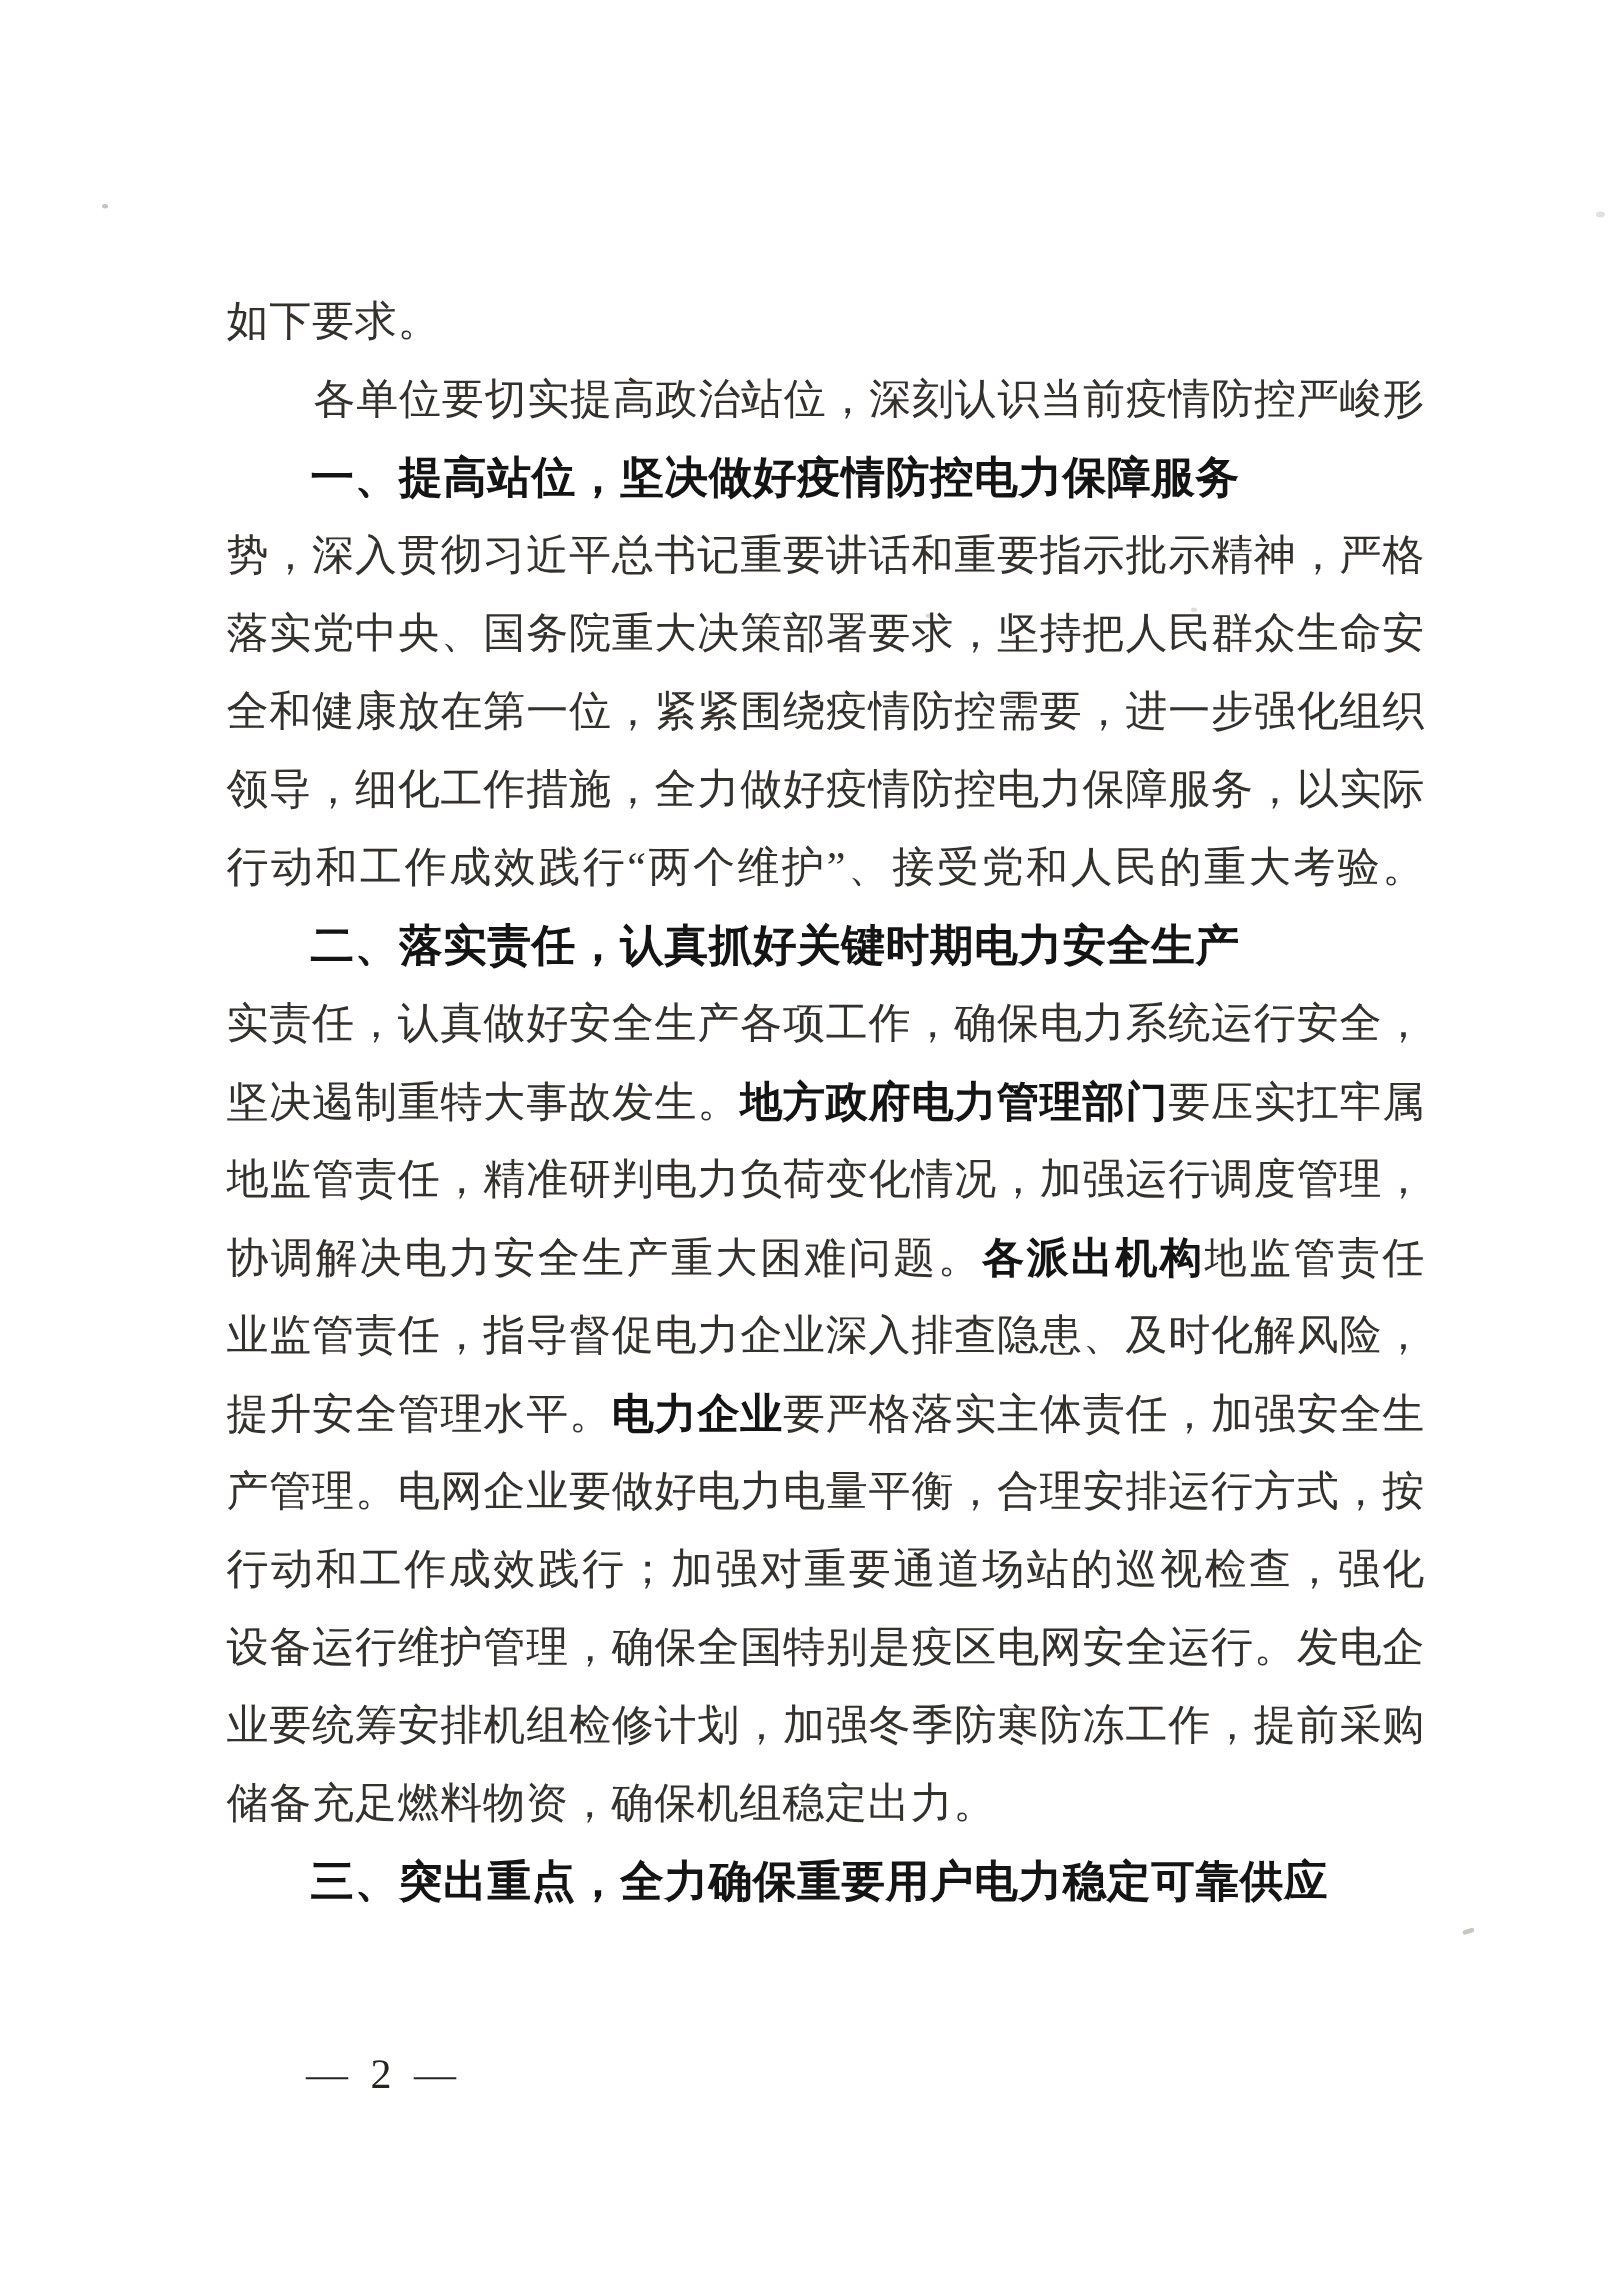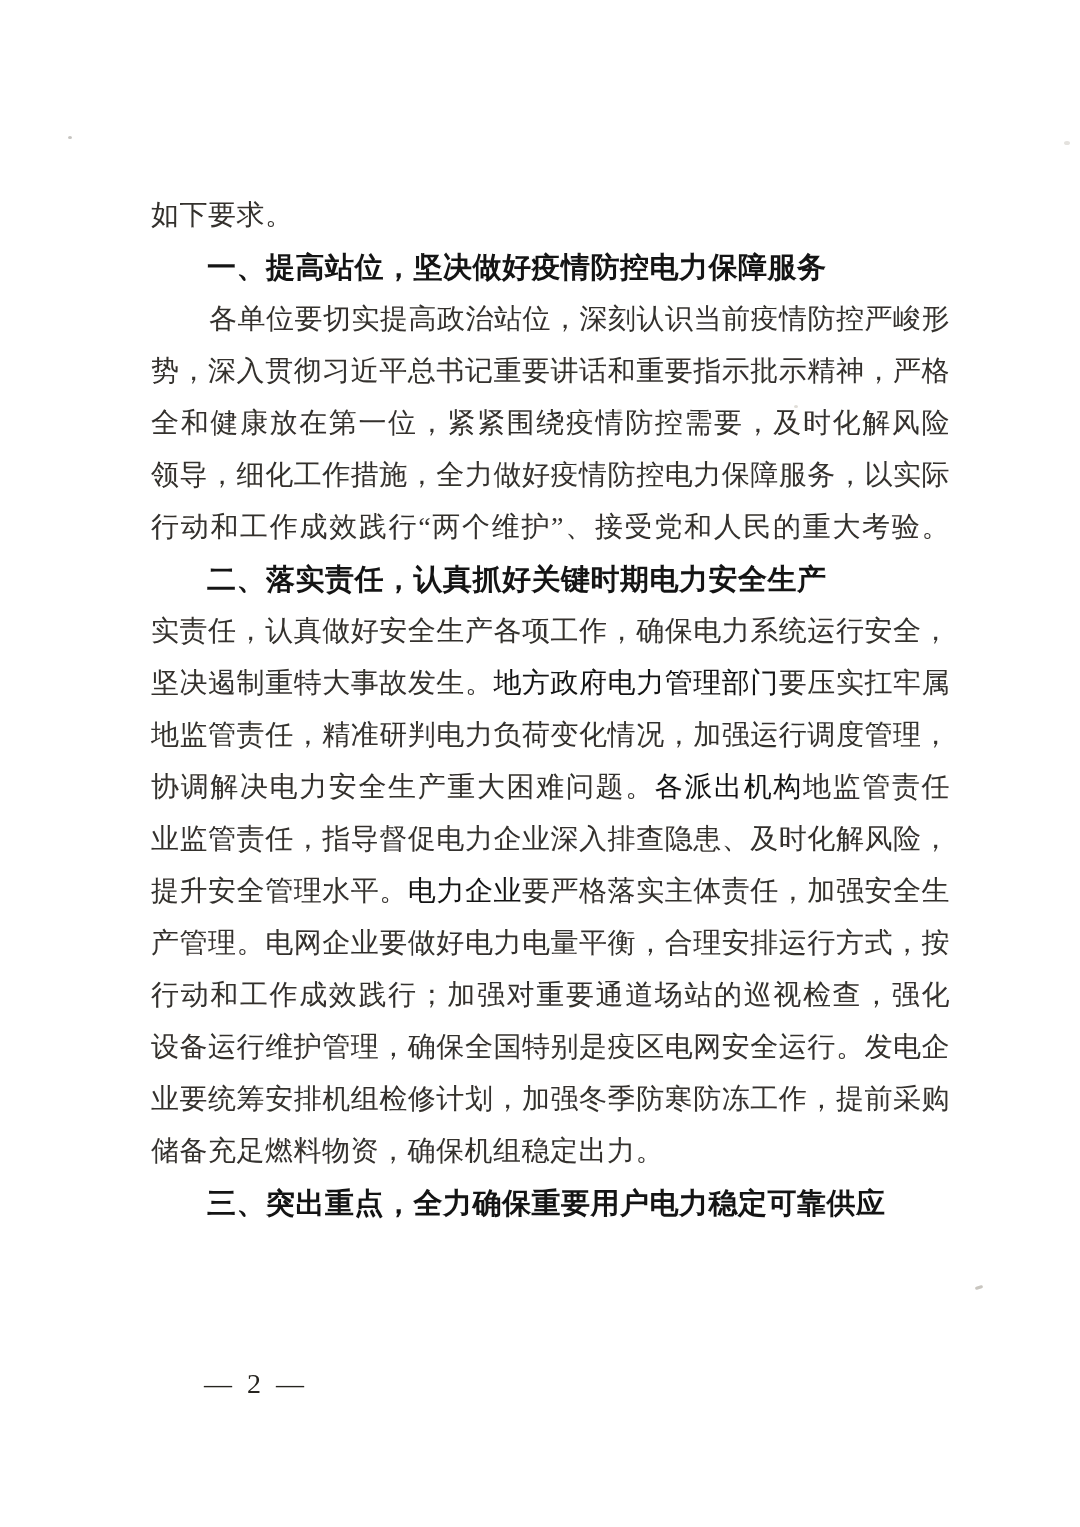--- a/index.html
+++ b/index.html
@@ -43,21 +43,21 @@
   .line.heading{
     font-family:"Liberation Sans","DejaVu Sans",sans-serif;
     font-weight:700;
     font-size:29px;
     color:var(--heading-ink);
     text-indent:56px;
     letter-spacing:0.5px;
   }
   .bold-run{
     font-family:"Liberation Sans","DejaVu Sans",sans-serif;
-    font-weight:400;
+    font-weight:700;
     color:var(--heading-ink);
   }
   .page-number{
     position:absolute;
     left:204px;top:1366px;
     font-size:28px;
     line-height:36px;
     letter-spacing:1px;
     word-spacing:6px;
     color:var(--page-number-ink);
@@ -77,25 +77,26 @@
   <div class="speck s1"></div>
   <div class="speck s2"></div>
   <div class="speck s3"></div>
   <div class="speck s4"></div>
   <div class="speck s5"></div>
 
   <div class="text-block">
 
     <div class="line">如下要求。</div>
 
+    <div class="line just indent">各单位要切实提高政治站位，深刻认识当前疫情防控严峻形</div>
+
     <div class="line heading">一、提高站位，坚决做好疫情防控电力保障服务</div>
-
-    <div class="line just indent">各单位要切实提高政治站位，深刻认识当前疫情防控严峻形</div>
     <div class="line just">势，深入贯彻习近平总书记重要讲话和重要指示批示精神，严格</div>
-    <div class="line just">全和健康放在第一位，紧紧围绕疫情防控需要，及时化解风险</div>
+    <div class="line just">落实党中央、国务院重大决策部署要求，坚持把人民群众生命安</div>
+    <div class="line just">全和健康放在第一位，紧紧围绕疫情防控需要，进一步强化组织</div>
     <div class="line just">领导，细化工作措施，全力做好疫情防控电力保障服务，以实际</div>
     <div class="line just">行动和工作成效践行“两个维护”、接受党和人民的重大考验。</div>
 
     <div class="line heading">二、落实责任，认真抓好关键时期电力安全生产</div>
 
     <div class="line just">实责任，认真做好安全生产各项工作，确保电力系统运行安全，</div>
     <div class="line just"><span>坚决遏制重特大事故发生。</span><span class="bold-run">地方政府电力管理部门</span><span>要压实扛牢属</span></div>
     <div class="line just">地监管责任，精准研判电力负荷变化情况，加强运行调度管理，</div>
     <div class="line just"><span>协调解决电力安全生产重大困难问题。</span><span class="bold-run">各派出机构</span><span>地监管责任</span></div>
     <div class="line just">业监管责任，指导督促电力企业深入排查隐患、及时化解风险，</div>

